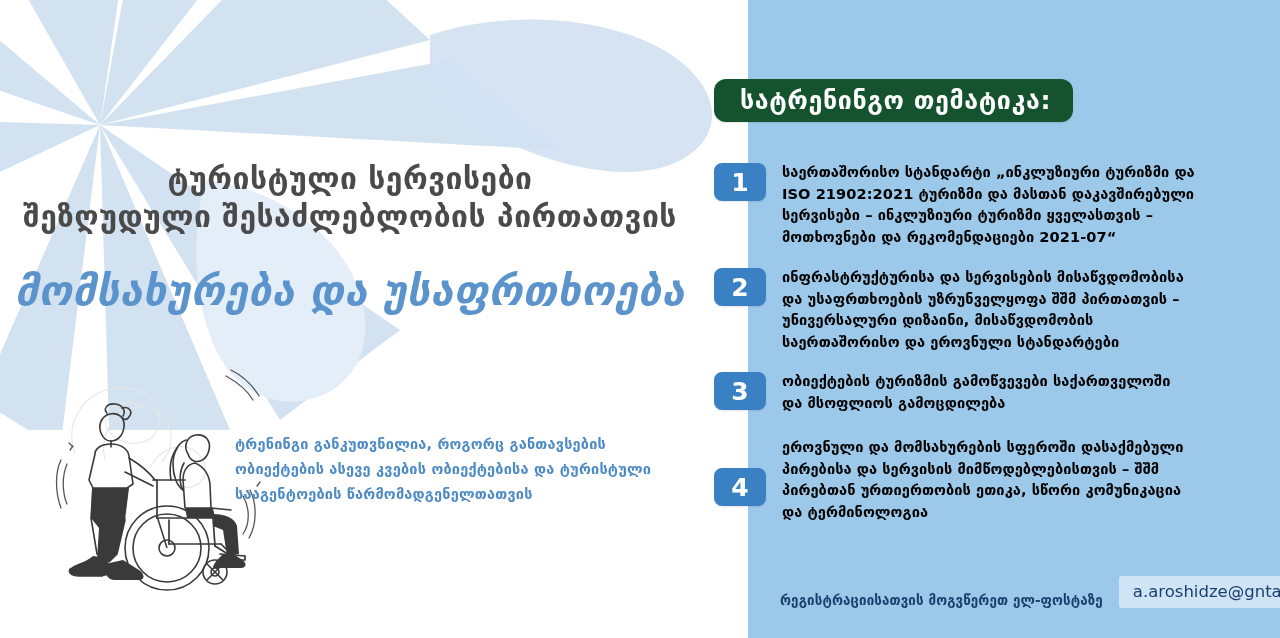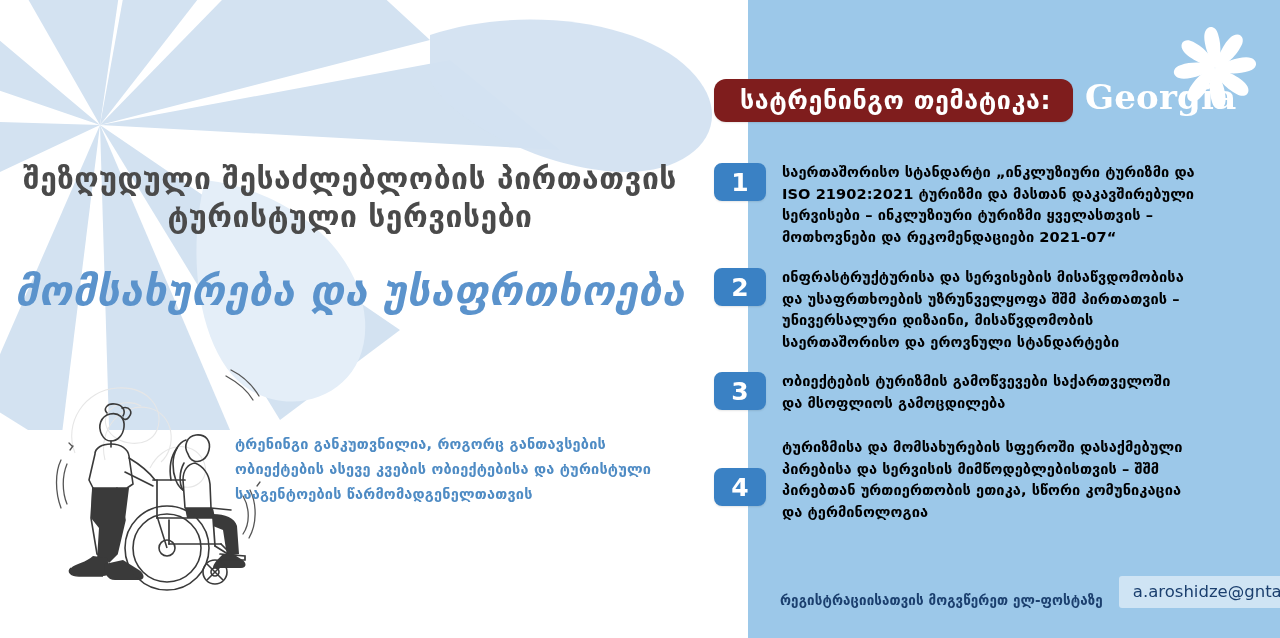--- a/index.html
+++ b/index.html
@@ -42,21 +42,21 @@
     background:#9cc8e9;
   }
   .panel-edge{
     position:absolute;left:748px;top:0;width:6px;height:638px;
     background:#b9d8ee;
   }
 
   .banner{
     position:absolute;left:714px;top:79px;height:43px;
     padding:0 22px 0 26px;
-    background:#7f1d1d;border-radius:12px;
+    background:#14532d;border-radius:12px;
     display:flex;align-items:center;
     box-shadow:0 1px 2px rgba(0,0,0,.10);
   }
   .banner-text{
     font-family:"DejaVu Sans","Liberation Sans",sans-serif;
     font-weight:700;font-size:25px;color:#ffffff;letter-spacing:.6px;
     white-space:nowrap;line-height:1;
   }
 
   
@@ -129,22 +129,22 @@
       </g>
       <g fill="#e4eef8">
         <path d="M205 180 C290 190 360 250 365 320 C370 390 300 420 250 390 C200 360 185 260 205 180 Z"></path>
       </g>
     </svg>
   </div>
 
   <div class="left-col">
 
     <div class="title-block">
+      <div class="title-line">ტურისტული სერვისები</div>
       <div class="title-line">შეზღუდული შესაძლებლობის პირთათვის</div>
-      <div class="title-line">ტურისტული სერვისები</div>
       <div class="title-sub">მომსახურება და უსაფრთხოება</div>
     </div>
 
     <div class="illus">
       <svg width="235" height="230" viewBox="0 0 235 230" xmlns="http://www.w3.org/2000/svg">
         <g fill="none" stroke="#e6e6e6" stroke-width="1.1">
           <path d="M30 85 C18 55 40 22 72 20 C104 18 120 42 112 62 C104 82 70 78 62 60 C54 42 78 28 96 38"></path>
           <path d="M60 92 C52 60 78 34 104 40 C130 46 132 80 116 94"></path>
           <path d="M105 100 C118 74 148 72 158 92 C168 112 146 126 132 116"></path>
         </g>
@@ -219,53 +219,20 @@
 
     <div class="blurb">ტრენინგი განკუთვნილია, როგორც
 განთავსების ობიექტების ასევე კვების
 ობიექტებისა და ტურისტული სააგენტოების
 წარმომადგენელთათვის</div>
   </div>
 
   <div class="panel-edge"></div>
   <div class="panel"></div>
 
-  <div class="logo">
-    <svg width="105" height="105" viewBox="0 0 105 105" xmlns="http://www.w3.org/2000/svg">
-      <g fill="#ffffff">
-        <g transform="translate(52,52)">
-          <g transform="rotate(0)">
-              <path d="M0 0 C6 -6 7 -22 3 -34 C1 -42 -7 -44 -10 -36 C-13 -28 -6 -8 0 0 Z"></path>
-            </g>
-          <g transform="rotate(45)">
-              <path d="M0 0 C6 -6 7 -22 3 -34 C1 -42 -7 -44 -10 -36 C-13 -28 -6 -8 0 0 Z"></path>
-            </g>
-          <g transform="rotate(90)">
-              <path d="M0 0 C6 -6 7 -22 3 -34 C1 -42 -7 -44 -10 -36 C-13 -28 -6 -8 0 0 Z"></path>
-            </g>
-          <g transform="rotate(135)">
-              <path d="M0 0 C6 -6 7 -22 3 -34 C1 -42 -7 -44 -10 -36 C-13 -28 -6 -8 0 0 Z"></path>
-            </g>
-          <g transform="rotate(180)">
-              <path d="M0 0 C6 -6 7 -22 3 -34 C1 -42 -7 -44 -10 -36 C-13 -28 -6 -8 0 0 Z"></path>
-            </g>
-          <g transform="rotate(225)">
-              <path d="M0 0 C6 -6 7 -22 3 -34 C1 -42 -7 -44 -10 -36 C-13 -28 -6 -8 0 0 Z"></path>
-            </g>
-          <g transform="rotate(270)">
-              <path d="M0 0 C6 -6 7 -22 3 -34 C1 -42 -7 -44 -10 -36 C-13 -28 -6 -8 0 0 Z"></path>
-            </g>
-          <g transform="rotate(315)">
-              <path d="M0 0 C6 -6 7 -22 3 -34 C1 -42 -7 -44 -10 -36 C-13 -28 -6 -8 0 0 Z"></path>
-            </g>
-        </g>
-      </g>
-    </svg>
-    <div class="logo-word">Georgia</div>
-  </div>
 
   <div class="banner">
     <span class="banner-text">სატრენინგო თემატიკა:</span>
   </div>
 
   <div class="item" style="top:163px;">
     <div class="badge">
       <span>1</span>
     </div>
     <div class="item-text">საერთაშორისო სტანდარტი „ინკლუზიური ტურიზმი და
@@ -289,21 +256,21 @@
       <span>3</span>
     </div>
     <div class="item-text">ობიექტების ტურიზმის გამოწვევები საქართველოში
 და მსოფლიოს გამოცდილება</div>
   </div>
 
   <div class="item" style="top:468px;">
     <div class="badge" style="top:0;">
       <span>4</span>
     </div>
-    <div class="item-text" style="top:-32px;">ტურიზმისა და მომსახურების სფეროში დასაქმებული
+    <div class="item-text" style="top:-32px;">ეროვნული და მომსახურების სფეროში დასაქმებული
 პირებისა და სერვისის მიმწოდებლებისთვის – შშმ
 პირებთან ურთიერთობის ეთიკა, სწორი კომუნიკაცია
 და ტერმინოლოგია</div>
   </div>
 
   <div class="footer">
     <span class="footer-label">რეგისტრაციისათვის მოგვწერეთ ელ-ფოსტაზე</span>
     <span class="footer-email-box">
       <span class="footer-email">a.aroshidze@gnta.ge</span>
     </span>

